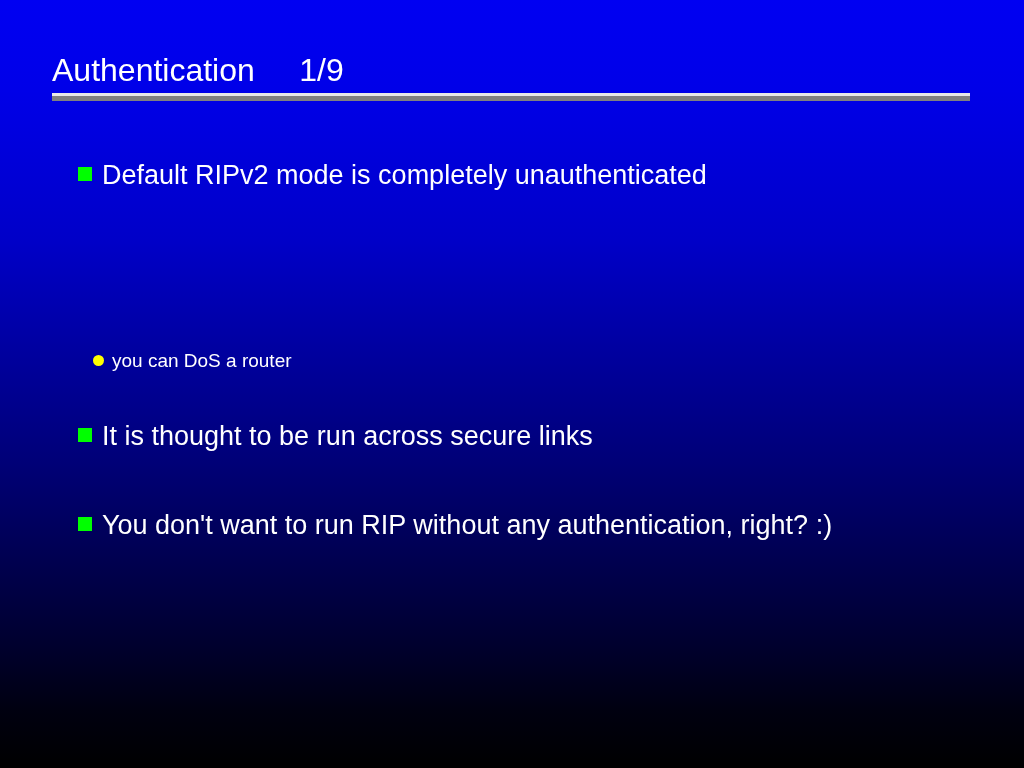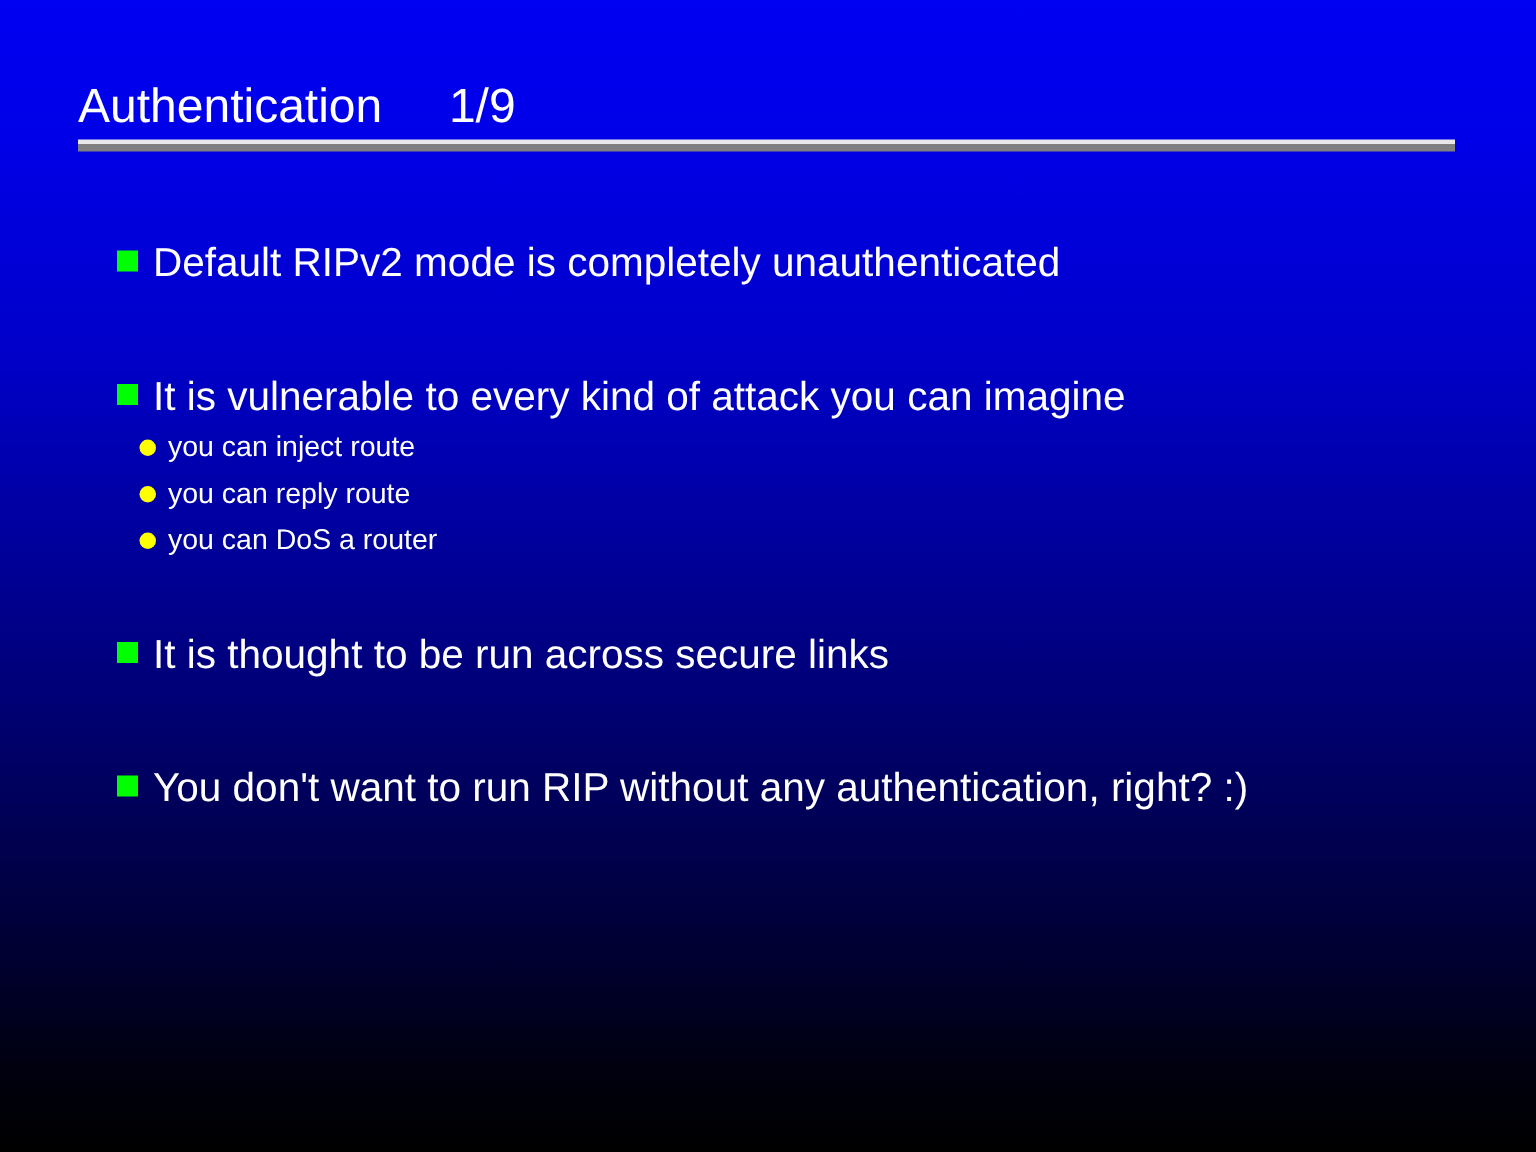--- a/index.html
+++ b/index.html
@@ -142,34 +142,22 @@
     <div class="rule-lo"></div>
   </div>
 
   <div id="body">
 
     <div class="bullet-row" id="bullet-1">
       <span class="marker-l1"></span>
       <span class="text-l1">Default RIPv2 mode is completely unauthenticated</span>
     </div>
 
-    <div class="bullet-row" id="bullet-2">
-      <span class="marker-l1"></span>
-      <span class="text-l1">It is vulnerable to every kind of attack you can imagine</span>
-    </div>
 
-    <div class="bullet-row" id="sub-1">
-      <span class="marker-l2"></span>
-      <span class="text-l2">you can inject route</span>
-    </div>
 
-    <div class="bullet-row" id="sub-2">
-      <span class="marker-l2"></span>
-      <span class="text-l2">you can reply route</span>
-    </div>
 
     <div class="bullet-row" id="sub-3">
       <span class="marker-l2"></span>
       <span class="text-l2">you can DoS a router</span>
     </div>
 
     <div class="bullet-row" id="bullet-3">
       <span class="marker-l1"></span>
       <span class="text-l1">It is thought to be run across secure links</span>
     </div>

